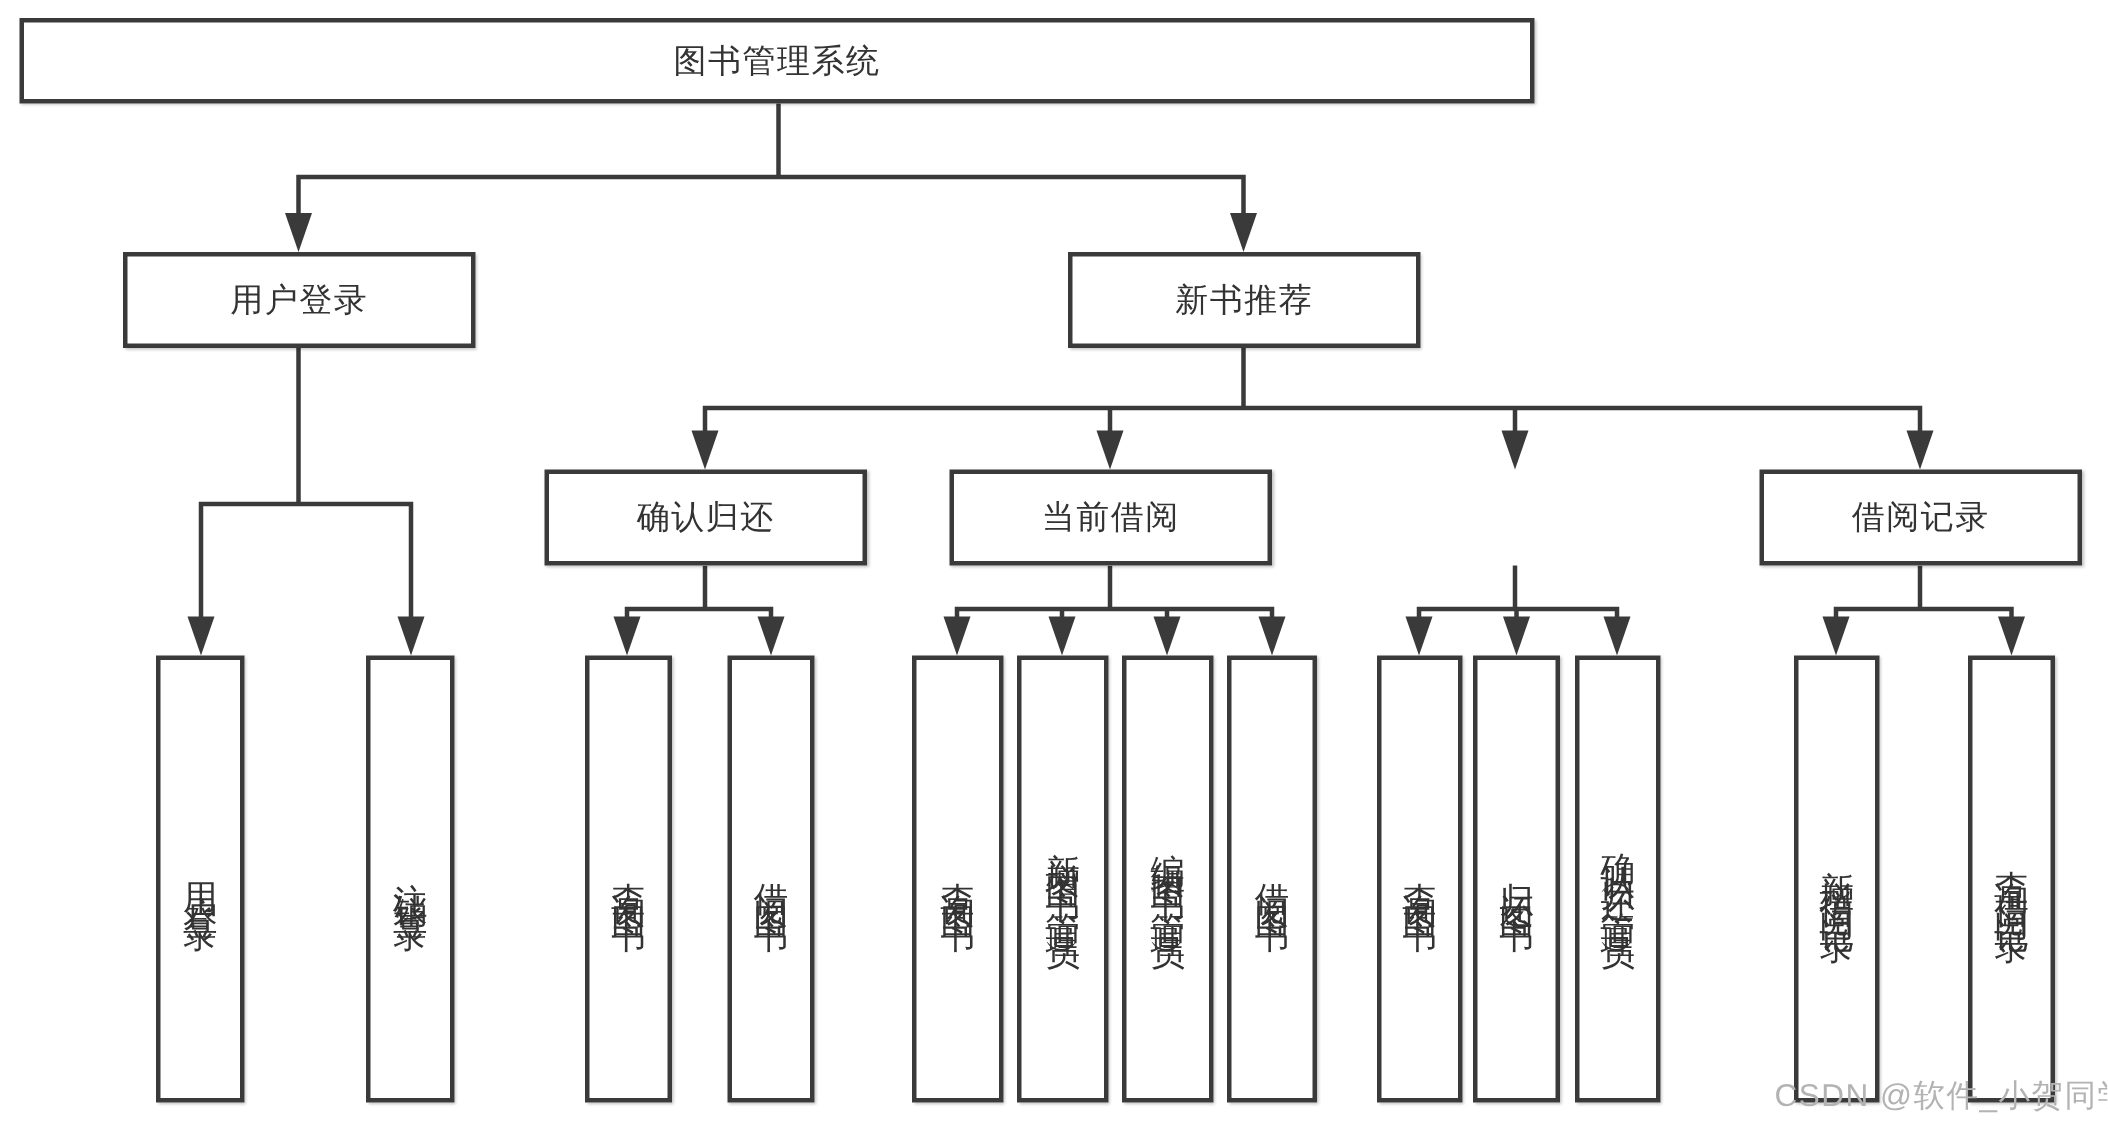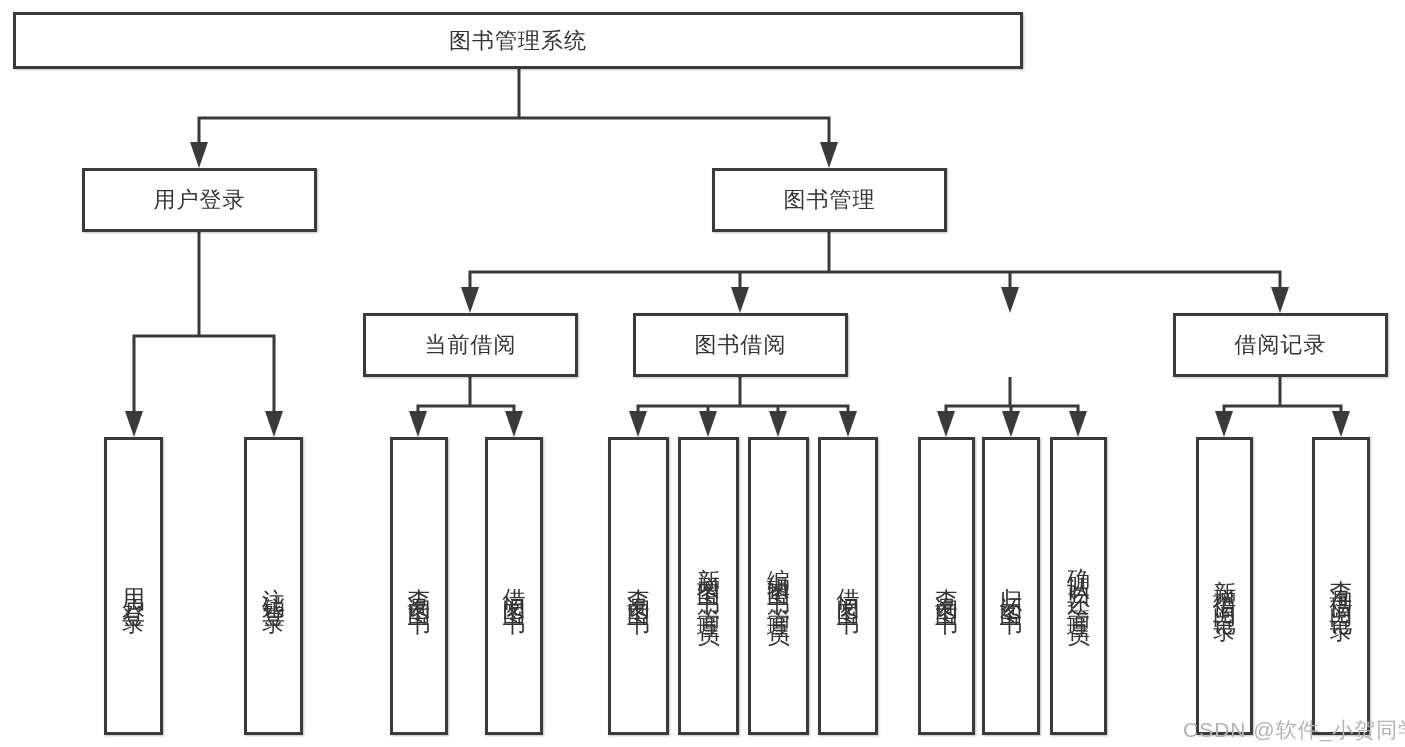--- a/index.html
+++ b/index.html
@@ -117,28 +117,28 @@
   </svg>
 
   <div class="box root">
     <span>图书管理系统</span>
   </div>
 
   <div class="box lvl2" style="left:82px">
     <span>用户登录</span>
   </div>
   <div class="box lvl2" style="left:712px">
-    <span>图书管理</span>
+    <span>新书推荐</span>
   </div>
 
   <div class="box lvl3" style="left:363px">
-    <span>当前借阅</span>
+    <span>确认归还</span>
   </div>
   <div class="box lvl3" style="left:633px">
-    <span>图书借阅</span>
+    <span>当前借阅</span>
   </div>
   <div class="box lvl3" style="left:1173px">
     <span>借阅记录</span>
   </div>
 
   <div class="box leaf" style="left:104px;width:59px">
     <span>用户登录</span>
   </div>
   <div class="box leaf" style="left:244px;width:59px">
     <span>注销登录</span>

